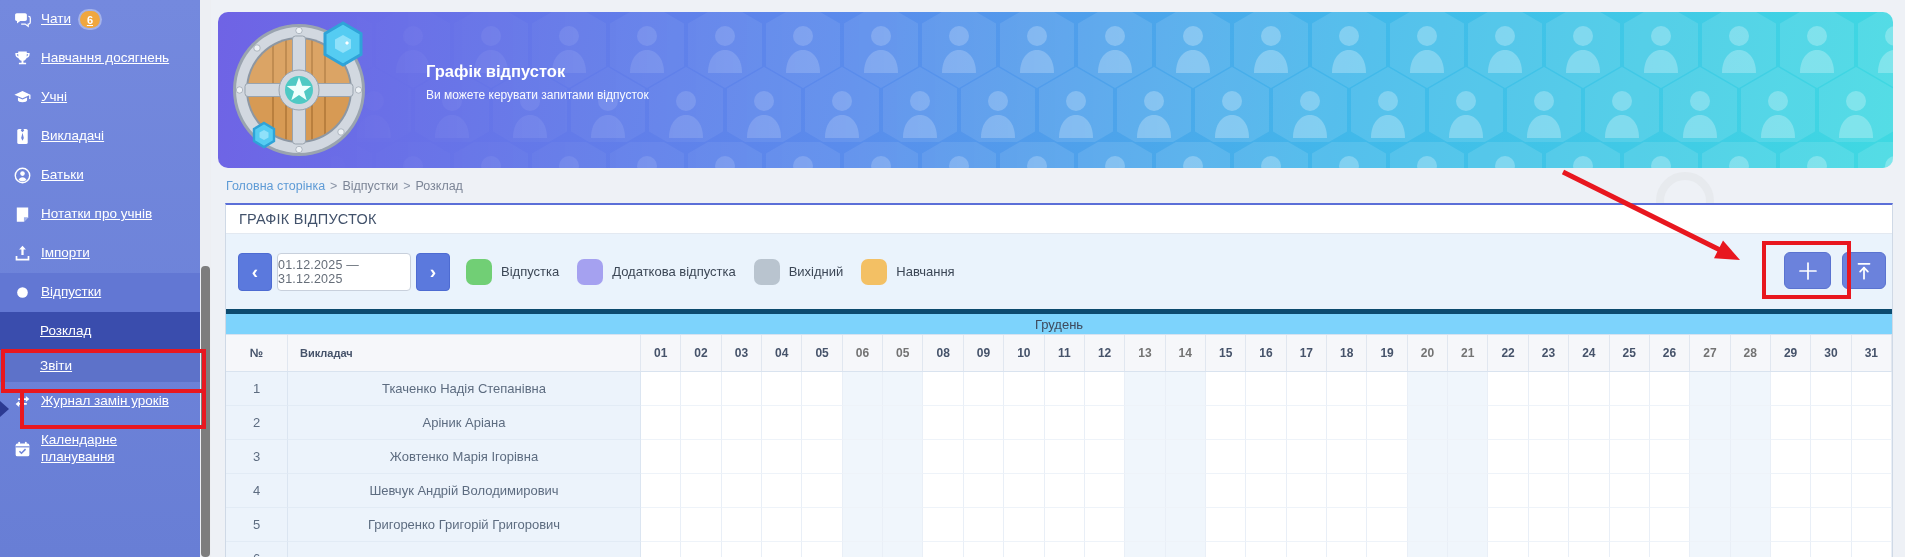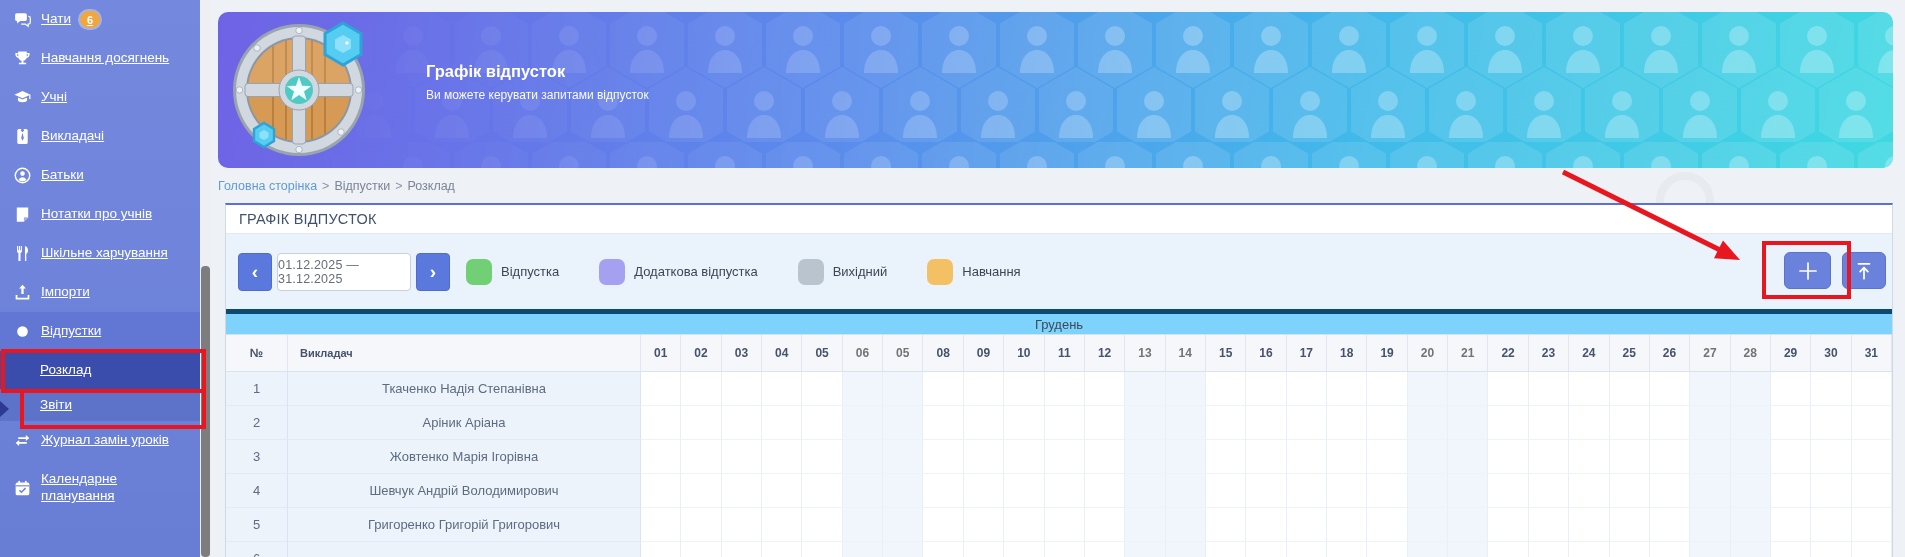--- a/index.html
+++ b/index.html
@@ -32,39 +32,39 @@
     background:linear-gradient(100deg,#6f63e5 0%,#5a8cec 38%,#41b9ea 68%,#3fd9e2 100%);
     overflow:hidden;z-index:1;}
   .hexes{position:absolute;left:0;top:0;width:100%;height:100%;
     -webkit-mask-image:linear-gradient(to right,rgba(0,0,0,0) 6%,rgba(0,0,0,.6) 32%,#000 58%);
     mask-image:linear-gradient(to right,rgba(0,0,0,0) 6%,rgba(0,0,0,.6) 32%,#000 58%);}
   .shield{position:absolute;left:6px;top:3px;width:150px;height:150px;}
   .banner-title{position:absolute;left:208px;top:50px;font-size:16.5px;font-weight:bold;color:#fff;}
   .banner-subtitle{position:absolute;left:208px;top:76px;font-size:12px;color:rgba(255,255,255,.96);}
 
   
-  .breadcrumb{position:absolute;left:218px;top:179px;font-size:12.5px;color:#7c8596;z-index:1;}
+  .breadcrumb{position:absolute;left:226px;top:179px;font-size:12.5px;color:#7c8596;z-index:1;}
   .breadcrumb .link{color:#5e9bd6;cursor:pointer;}
   .breadcrumb .sep{margin:0 5px;color:#8a94a6;}
 
   
   .deco-circle{position:absolute;left:1656px;top:172px;width:42px;height:42px;border:8px solid #e7eaee;
     border-radius:50%;z-index:0;}
 
   
   .panel{position:absolute;left:225px;top:203px;width:1668px;height:354px;background:#fff;
     border:1px solid #cfd9e6;border-top:2px solid #5b6fd8;box-sizing:border-box;z-index:1;}
   .panel-header{height:28px;border-bottom:1px solid #e3e9f1;display:flex;align-items:center;
     padding-left:13px;font-size:14.5px;color:#42526b;letter-spacing:.2px;}
   .toolbar{position:relative;height:75px;background:#eaf3fc;display:flex;align-items:center;padding-left:12px;box-sizing:border-box;}
   .nav-btn{width:34px;height:38px;background:#5b79dd;border:1px solid #4d6bd2;border-radius:4px;color:#fff;
     font-size:19px;font-weight:bold;display:flex;align-items:center;justify-content:center;cursor:pointer;padding:0;}
   .date-input{width:132px;height:36px;background:#fff;border:1px solid #c8d0dc;border-radius:4px;
     margin:0 5px;display:flex;align-items:center;justify-content:center;font-size:12.5px;color:#666e79;letter-spacing:.2px;}
-  .legend{display:flex;align-items:center;margin-left:16px;gap:40px;}
+  .legend{display:flex;align-items:center;margin-left:16px;gap:18px;}
   .lg-item{display:flex;align-items:center;gap:9px;}
   .lg-swatch{width:26px;height:26px;border-radius:7px;}
   .lg-label{font-size:13px;color:#3c4756;}
   .actions{position:absolute;right:6px;top:18px;display:flex;gap:11px;}
   .act-btn{width:47px;height:37px;background:#6b82dc;border:1px solid #5a73d0;border-radius:6px;
     display:flex;align-items:center;justify-content:center;cursor:pointer;padding:0;}
   .act-btn.small{width:44px;}
   .act-btn svg{width:22px;height:22px;}
 
   
@@ -140,29 +140,20 @@
           <span class="lbl">Батьки</span>
         </div>
         <div class="side-item">
           <span class="icn">
             <svg viewBox="0 0 20 20">
               <path d="M4 2.5h12v10.5l-4.5 4.5H4V2.5z" fill="#fff"></path>
               <path d="M11.5 17.5v-4.5H16l-4.5 4.5z" fill="#9fb0e8"></path>
             </svg>
           </span>
           <span class="lbl">Нотатки про учнів</span>
-        </div>
-        <div class="side-item">
-          <span class="icn">
-            <svg viewBox="0 0 20 20" fill="#fff">
-              <path d="M4.2 2h1.2v4.6h.8V2h1.2v4.6h.8V2h1.2v5.4c0 1-.6 1.8-1.5 2.1V18H5.7V9.5c-.9-.3-1.5-1.1-1.5-2.1V2z"></path>
-              <path d="M12.6 2c1.9.3 3.2 2.2 3.2 4.6 0 1.7-.7 3.1-1.8 3.8V18h-1.4V2z"></path>
-            </svg>
-          </span>
-          <span class="lbl">Шкільне харчування</span>
         </div>
         <div class="side-item">
           <span class="icn">
             <svg viewBox="0 0 20 20" fill="#fff">
               <path d="M10 1.8l3.6 4.1h-2.4v5.6H8.8V5.9H6.4L10 1.8z"></path>
               <path d="M2.8 12.6h1.8v3h10.8v-3h1.8v4.8H2.8v-4.8z"></path>
             </svg>
           </span>
           <span class="lbl">Імпорти</span>
         </div>

